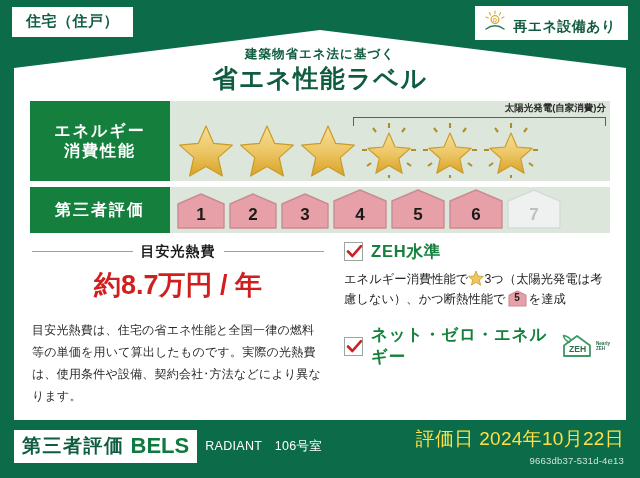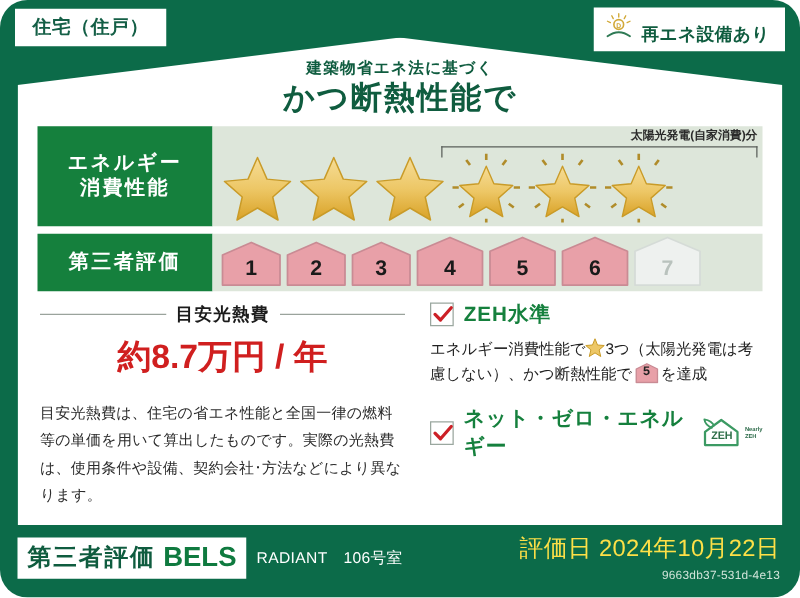--- a/index.html
+++ b/index.html
@@ -6,21 +6,20 @@
   html, body {
     width: 640px; height: 478px;
     font-family: "Liberation Sans", "DejaVu Sans", sans-serif;
     background: #ffffff;
   }
   .screen {
     position: relative;
     width: 640px; height: 478px;
     background: #0c6b49;
     overflow: hidden;
-    border-radius: 22px;
   }
 
   
   .house-tag {
     position: absolute; left: 12px; top: 7px;
     background: #ffffff;
     padding: 5px 14px 6px 14px;
     font-size: 15px; font-weight: 700; color: #145f46;
     letter-spacing: .5px;
     z-index: 6;
@@ -247,21 +246,21 @@
       </svg>
     </span>
     <span class="label">再エネ設備あり</span>
   </div>
 
   <div class="card">
     <div class="card-inner">
 
       <div class="title-wrap">
         <div class="title-sub">建築物省エネ法に基づく</div>
-        <div class="title-main">かつ断熱性能で</div>
+        <div class="title-main">省エネ性能ラベル</div>
       </div>
 
       <div class="perf-rows">
 
         <div class="perf-row row-energy">
           <div class="perf-label two-line">
             <span>エネルギー</span>
             <span>消費性能</span>
           </div>
           <div class="perf-value">

